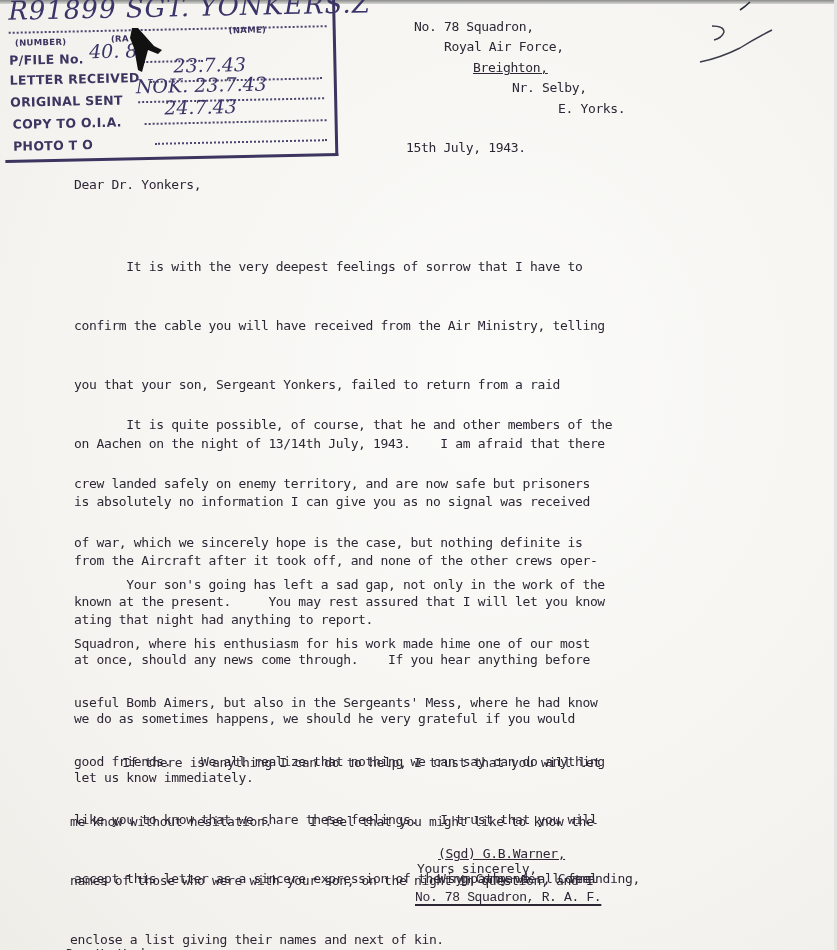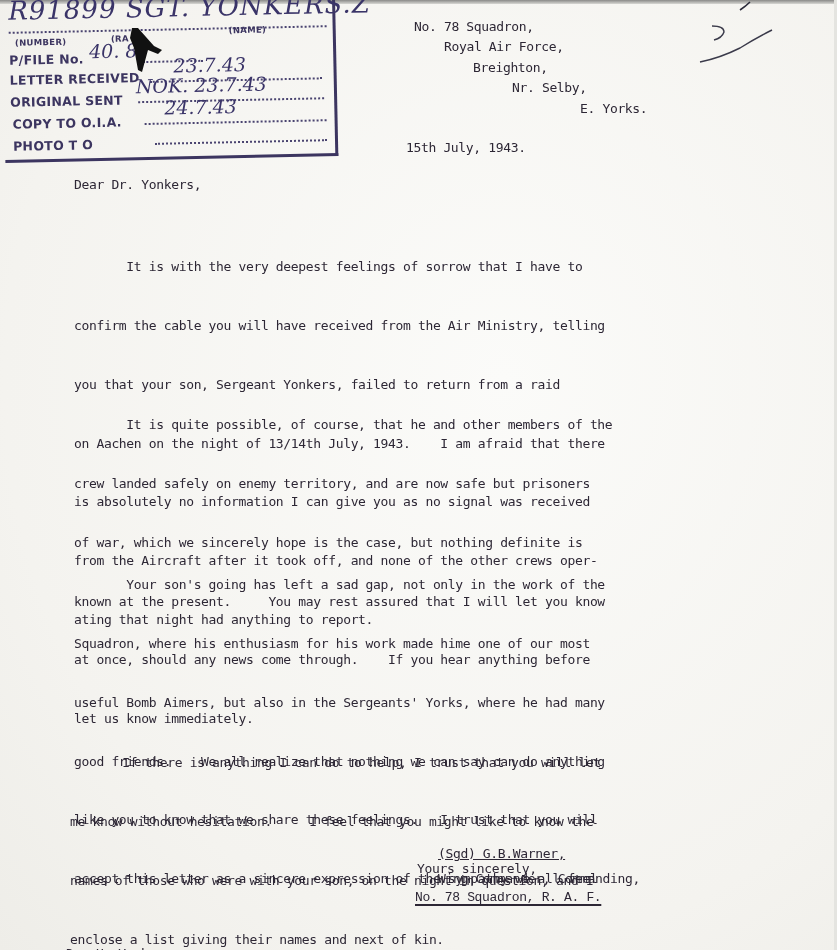--- a/index.html
+++ b/index.html
@@ -148,23 +148,23 @@
     <svg width="120" height="70" viewBox="0 0 120 70">
       <path d="M50 10 Q56 6 60 2" stroke="#2b2b3a" stroke-width="1.6" fill="none"></path>
       <path d="M22 26 Q34 26 34 32 Q32 38 24 40" stroke="#3a3a4a" stroke-width="1.4" fill="none"></path>
       <path d="M10 62 Q30 58 50 48 Q66 38 82 30" stroke="#3a3a4a" stroke-width="1.4" fill="none"></path>
     </svg>
   </div>
 
   <div class="typed" style="left:414px; top:17px;">
     <div class="addr-line" style="left:0; top:0;">No. 78 Squadron,</div>
     <div class="addr-line" style="left:30px; top:20px;">Royal Air Force,</div>
-    <div class="addr-line" style="left:59px; top:41px;">Breighton,</div>
+    <div class="addr-line" style="left:59px; top:41px;text-decoration:underline;">Breighton,</div>
     <div class="addr-line" style="left:98px; top:61px;">Nr. Selby,</div>
-    <div class="addr-line" style="left:166px; top:82px;text-align:center;">E. Yorks.</div>
+    <div class="addr-line" style="left:144px; top:82px;text-align:center;">E. Yorks.</div>
   </div>
 
   <div class="typed" style="left:406px; top:138px;">15th July, 1943.</div>
 
   <div class="typed" style="left:74px; top:175px;">Dear Dr. Yonkers,</div>
 
   <div class="typed" style="left:74px; top:218px;">
     <div>       It is with the very deepest feelings of sorrow that I have to</div>
     <div>confirm the cable you will have received from the Air Ministry, telling</div>
     <div>you that your son, Sergeant Yonkers, failed to return from a raid</div>
@@ -173,27 +173,28 @@
     <div>from the Aircraft after it took off, and none of the other crews oper-</div>
     <div>ating that night had anything to report.</div>
   </div>
 
   <div class="typed" style="left:74px; top:376px;">
     <div>       It is quite possible, of course, that he and other members of the</div>
     <div>crew landed safely on enemy territory, and are now safe but prisoners</div>
     <div>of war, which we sincerely hope is the case, but nothing definite is</div>
     <div>known at the present.     You may rest assured that I will let you know</div>
     <div>at once, should any news come through.    If you hear anything before</div>
+    <div>we do as sometimes happens, we should he very grateful if you would</div>
     <div>let us know immediately.</div>
   </div>
 
   <div class="typed" style="left:74px; top:536px;">
     <div>       Your son's going has left a sad gap, not only in the work of the</div>
     <div>Squadron, where his enthusiasm for his work made hime one of our most</div>
-    <div>useful Bomb Aimers, but also in the Sergeants' Yorks, where he had many</div>
+    <div>useful Bomb Aimers, but also in the Sergeants' Mess, where he had know</div>
     <div>good friends.    We all realize that nothing we can say can do anything</div>
     <div>like you to know that we share these feelings.   I trust that you will</div>
     <div>accept this letter as a sincere expression of the sympathy we all feel</div>
     
   </div>
 
   <div class="typed" style="left:70px; top:714px;">
     <div>       If there is anything I can do to help, I trust that you will let</div>
     <div>me know without hesitation.     I feel that you might like to know the</div>
     <div>names of those who were with your son, on the night in question, and I</div>

